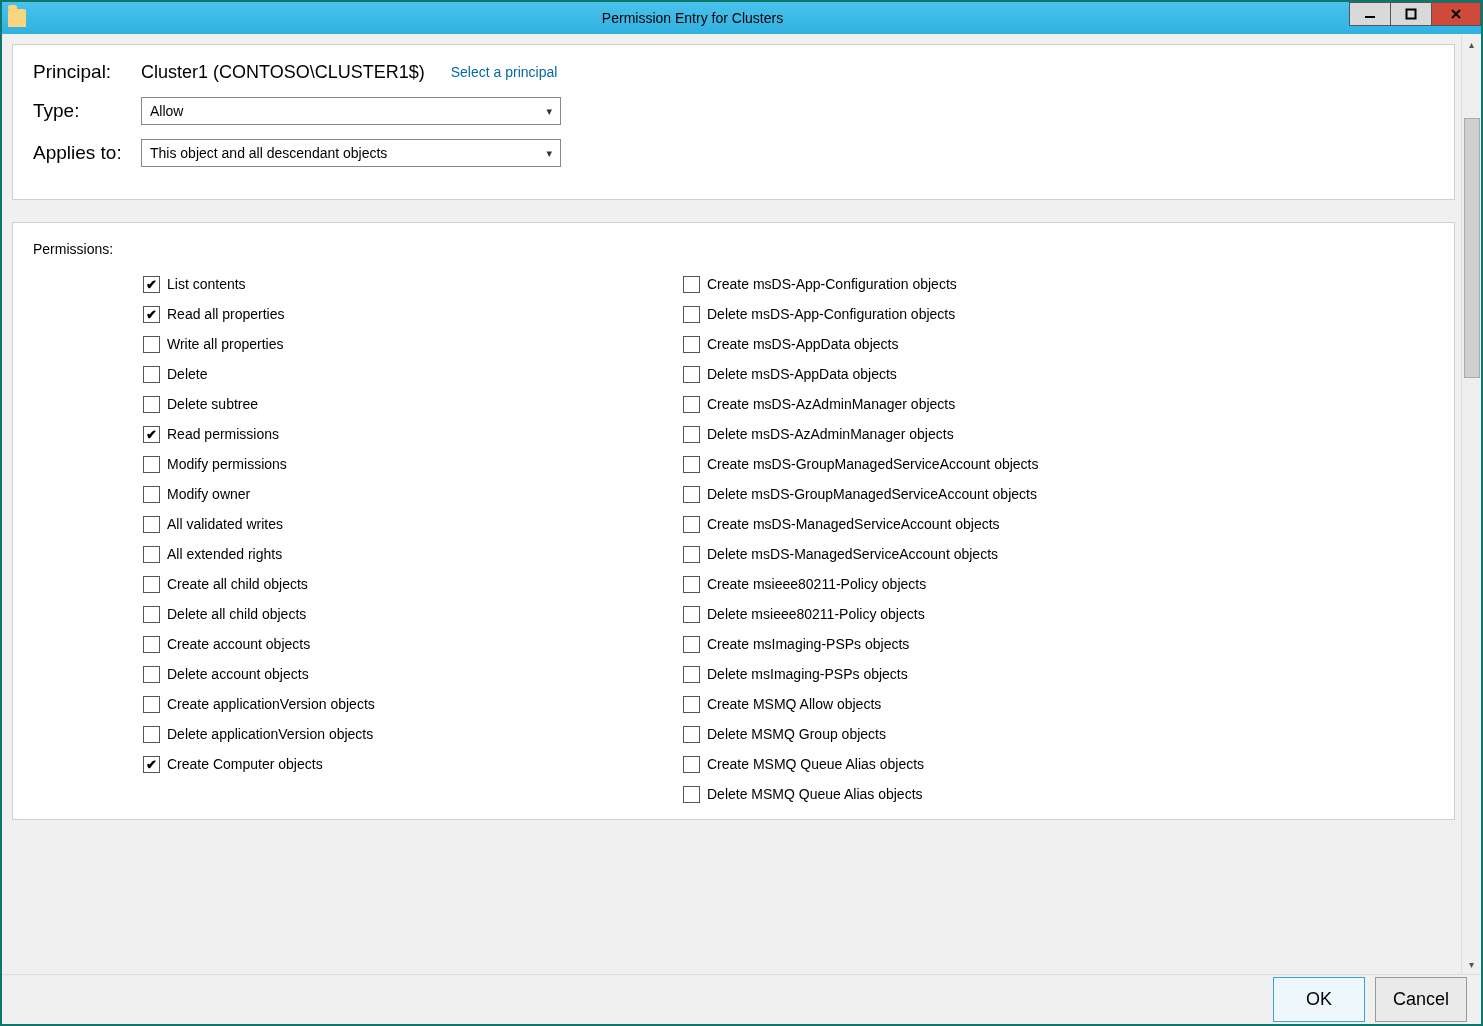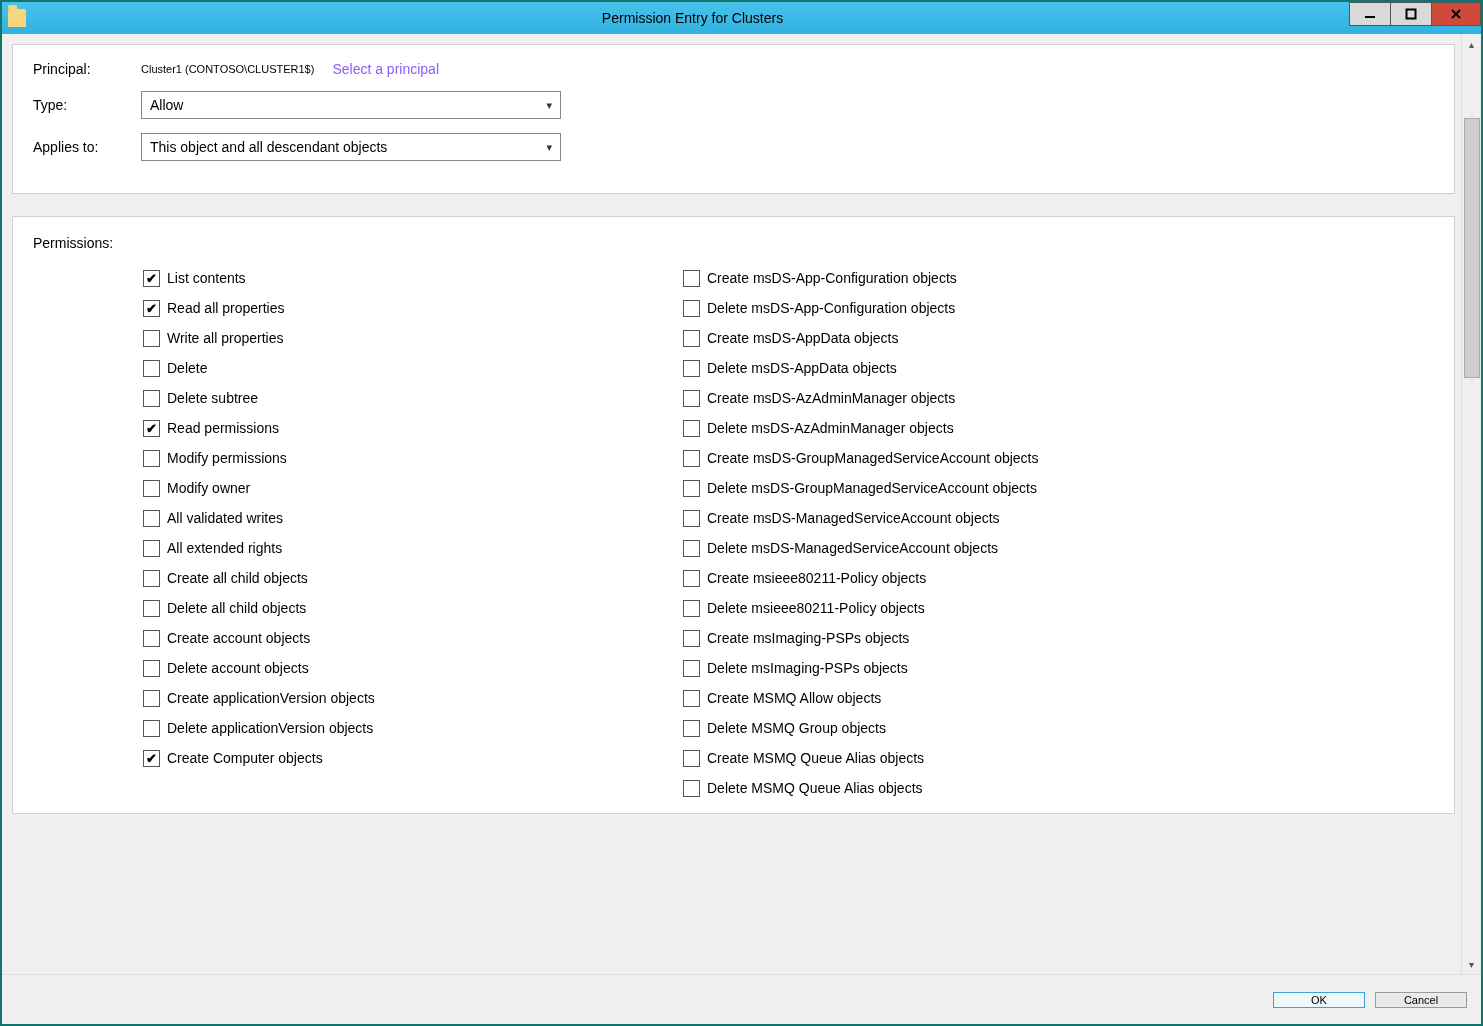--- a/index.html
+++ b/index.html
@@ -118,28 +118,28 @@
     padding: 16px 20px;
     margin-bottom: 22px;
   }
   .row {
     display: flex;
     align-items: center;
     margin-bottom: 14px;
   }
   .row .label {
     width: 108px;
-    font-size: 14px;
+    font-size: 19px;
   }
   .principal-value {
-    font-size: 11px;
-    margin-right: 18px;
+    font-size: 18px;
+    margin-right: 26px;
   }
   .link {
-    color: #8b5cf6;
+    color: #0369a1;
     font-size: 14px;
     cursor: pointer;
   }
   .select {
     width: 420px;
     height: 28px;
     border: 1px solid #888;
     background: #fff;
     display: flex;
     align-items: center;
@@ -196,27 +196,27 @@
     background: #f0f0f0;
     border-top: 1px solid #ddd;
     display: flex;
     align-items: center;
     justify-content: flex-end;
     padding-right: 14px;
     gap: 10px;
   }
   .btn {
     width: 92px;
-    height: 16px;
+    height: 45px;
     border: 1px solid #999;
     background: #eaeaea;
     display: flex;
     align-items: center;
     justify-content: center;
-    font-size: 11px;
+    font-size: 18px;
   }
   .btn.ok {
     border: 1px solid #3ba3d6;
     background: #eef7fc;
   }
 </style>
 </head>
 <body>
 
 <div class="window">

